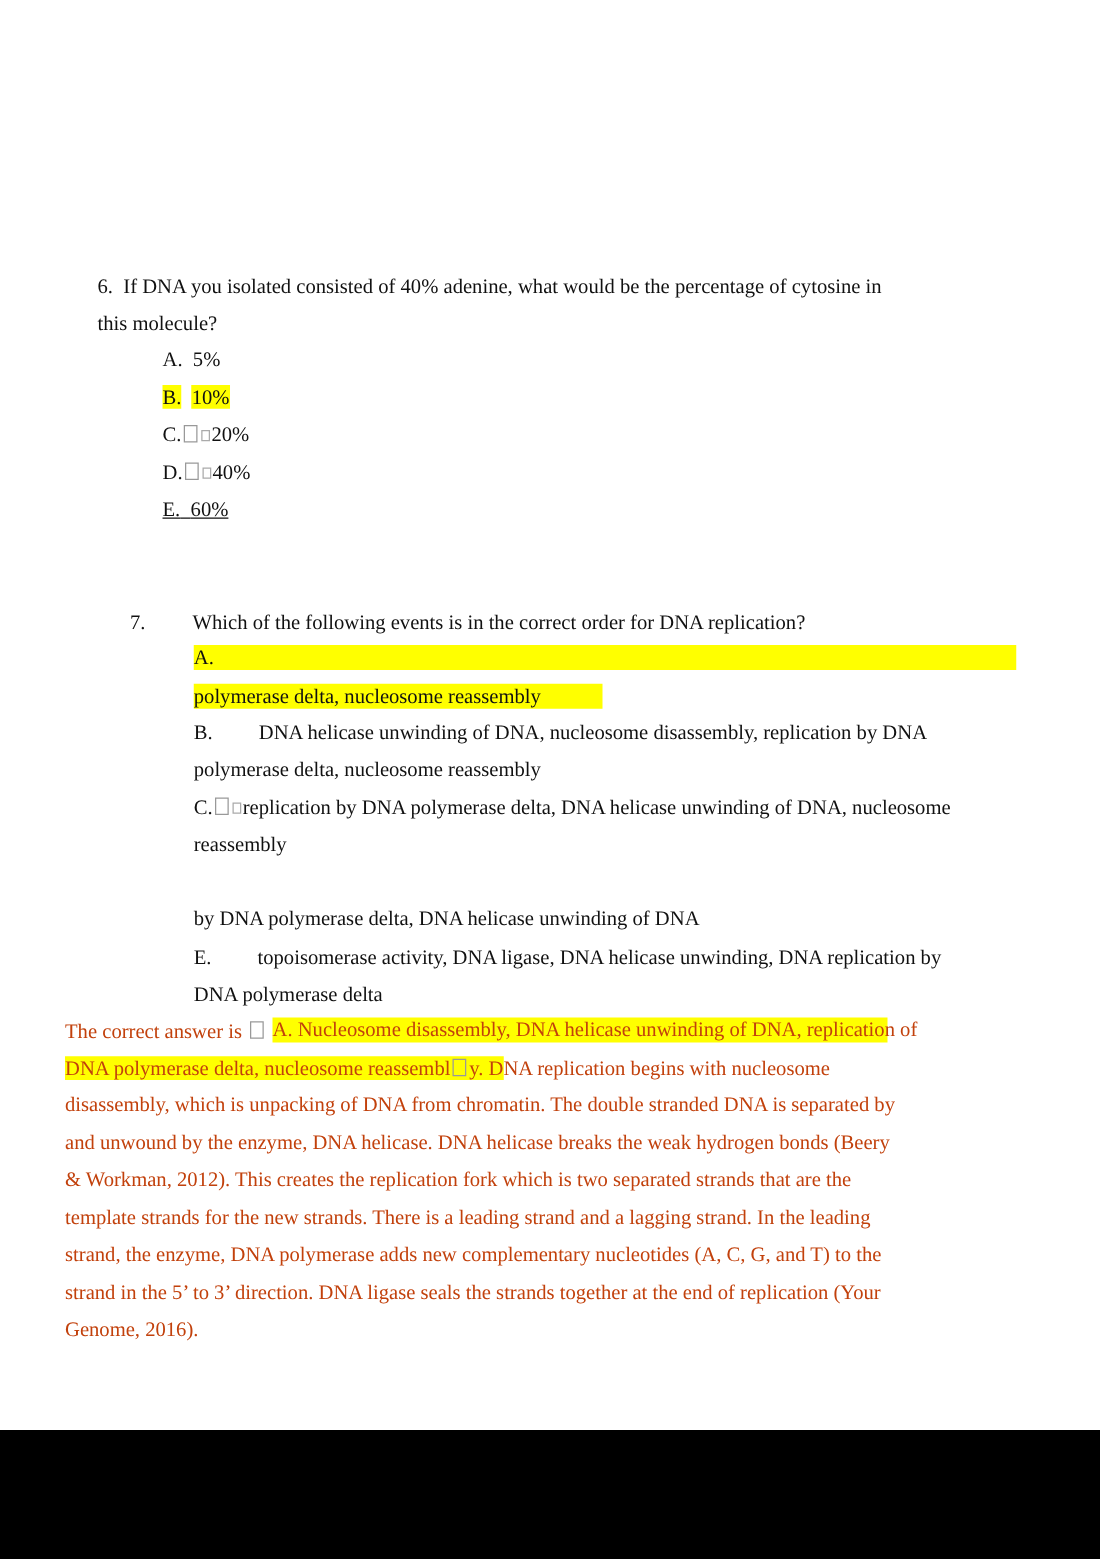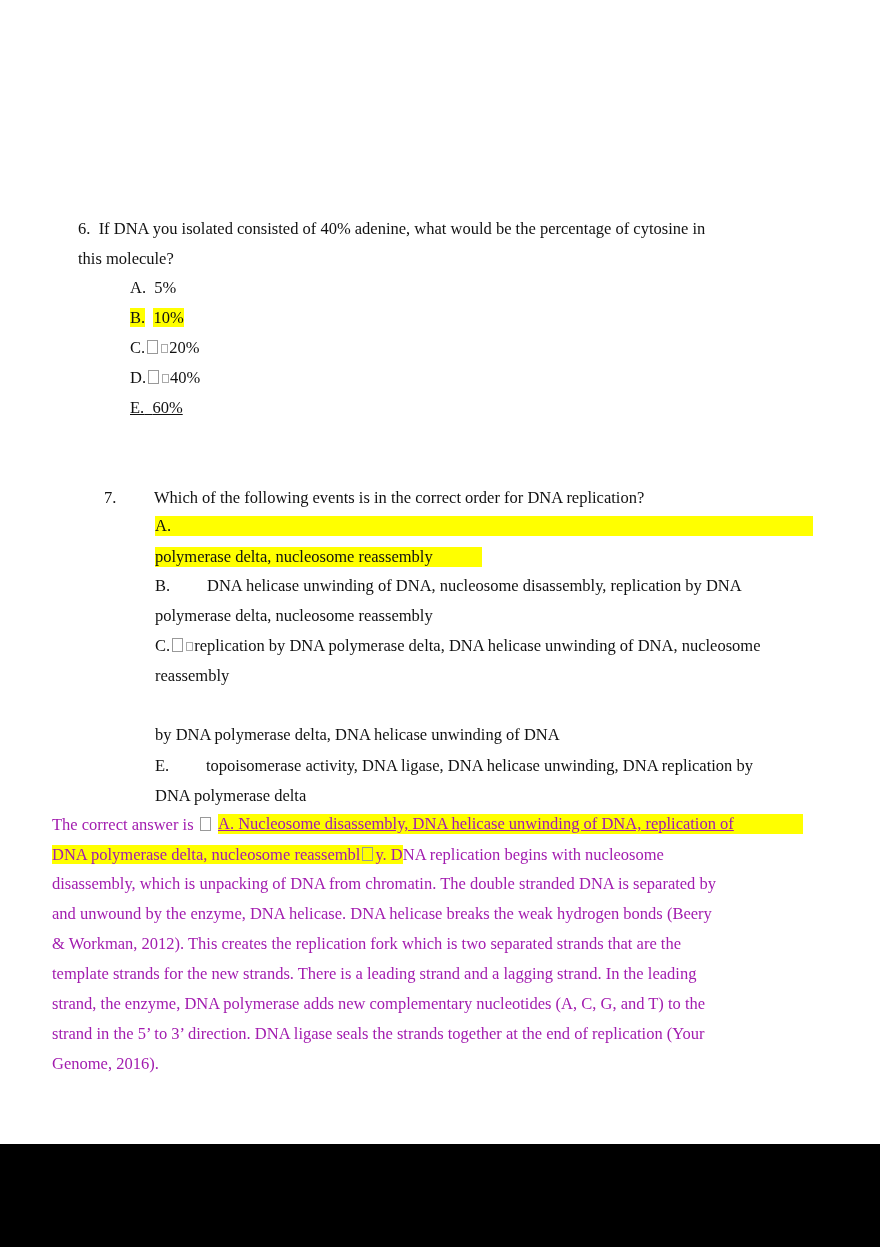--- a/index.html
+++ b/index.html
@@ -6,21 +6,21 @@
   body {
     width: 880px; height: 1247px; position: relative; overflow: hidden;
     background: #ffffff;
     font-family: "Liberation Serif", "DejaVu Serif", serif;
     color: #111111;
   }
   .page { position: absolute; left: 0; top: 0; width: 880px; height: 1144px; background: #ffffff; }
   .black-band { position: absolute; left: 0; top: 1144px; width: 880px; height: 103px; background: #000000; }
   .line { position: absolute; font-size: 16.5px; line-height: 20px; white-space: nowrap; }
   .hl { background: #ffff00; }
-  .blue { color: #a21caf; }
+  .blue { color: #c2410c; }
   .box { display: inline-block; width: 9px; height: 12px; border: 1px solid #999; vertical-align: -1px; margin: 0 2px; }
   .box.sm { width: 5px; height: 7px; border-color: #aaa; vertical-align: 0; margin: 0 1px; }
 </style>
 </head>
 <body>
 
 <div class="page">
 
   <div class="line" style="left:78px; top:219px;">
     <span>6.</span>&nbsp;
@@ -67,21 +67,21 @@
 
   <div class="line" style="left:155px; top:756px; width:658px;">
     <span>E.</span>
     <span style="position:absolute; left:51px;">topoisomerase activity, DNA ligase, DNA helicase unwinding, DNA replication by</span>
   </div>
   <div class="line" style="left:155px; top:786px;">DNA polymerase delta</div>
 
   <div class="line blue" style="left:52px; top:815px;">
     <span>The correct answer is </span><span class="box"></span>
   </div>
-  <div class="line blue hl" style="left:218px; top:814px; width:585px; height:20px;text-decoration:underline;">
+  <div class="line blue hl" style="left:218px; top:814px; width:492px; height:20px;">
     <span>A. Nucleosome disassembly, DNA helicase unwinding of DNA, replication of </span>
   </div>
   <div class="line blue" style="left:52px; top:845px;">
     <span class="hl"><span>DNA polymerase delta, nucleosome reassembl</span><span class="box"></span><span>y. D</span></span><span>NA replication begins with nucleosome</span>
   </div>
   <div class="line blue" style="left:52px; top:874px;">disassembly, which is unpacking of DNA from chromatin. The double stranded DNA is separated by</div>
   <div class="line blue" style="left:52px; top:904px;">and unwound by the enzyme, DNA helicase. DNA helicase breaks the weak hydrogen bonds (Beery</div>
   <div class="line blue" style="left:52px; top:934px;">&amp; Workman, 2012). This creates the replication fork which is two separated strands that are the</div>
   <div class="line blue" style="left:52px; top:964px;">template strands for the new strands. There is a leading strand and a lagging strand. In the leading</div>
   <div class="line blue" style="left:52px; top:994px;">strand, the enzyme, DNA polymerase adds new complementary nucleotides (A, C, G, and T) to the</div>

